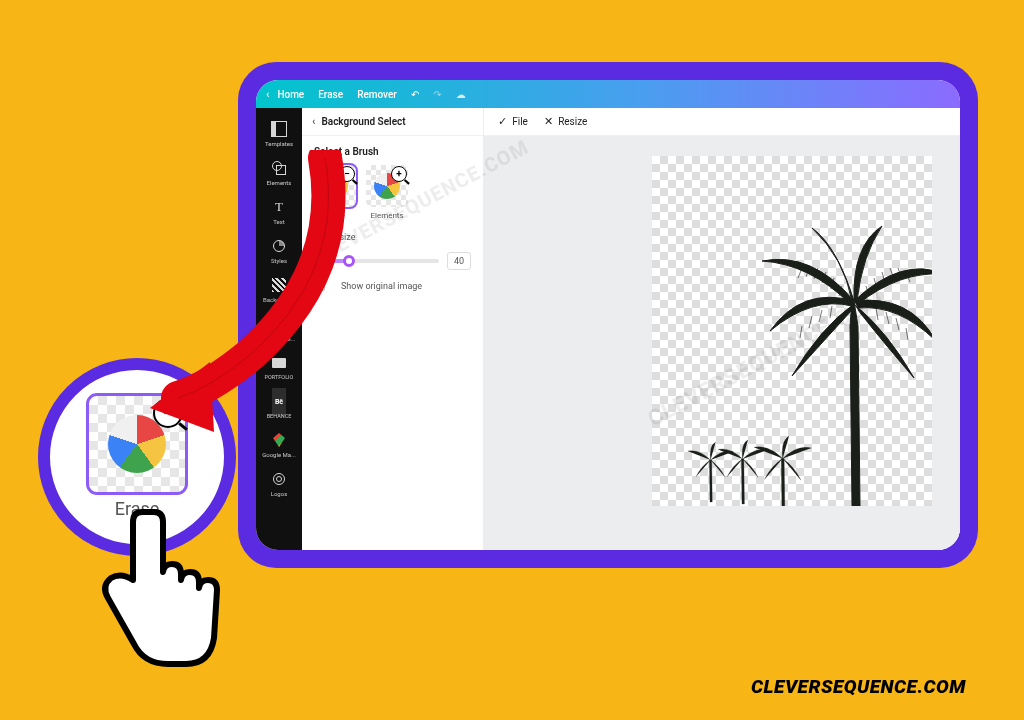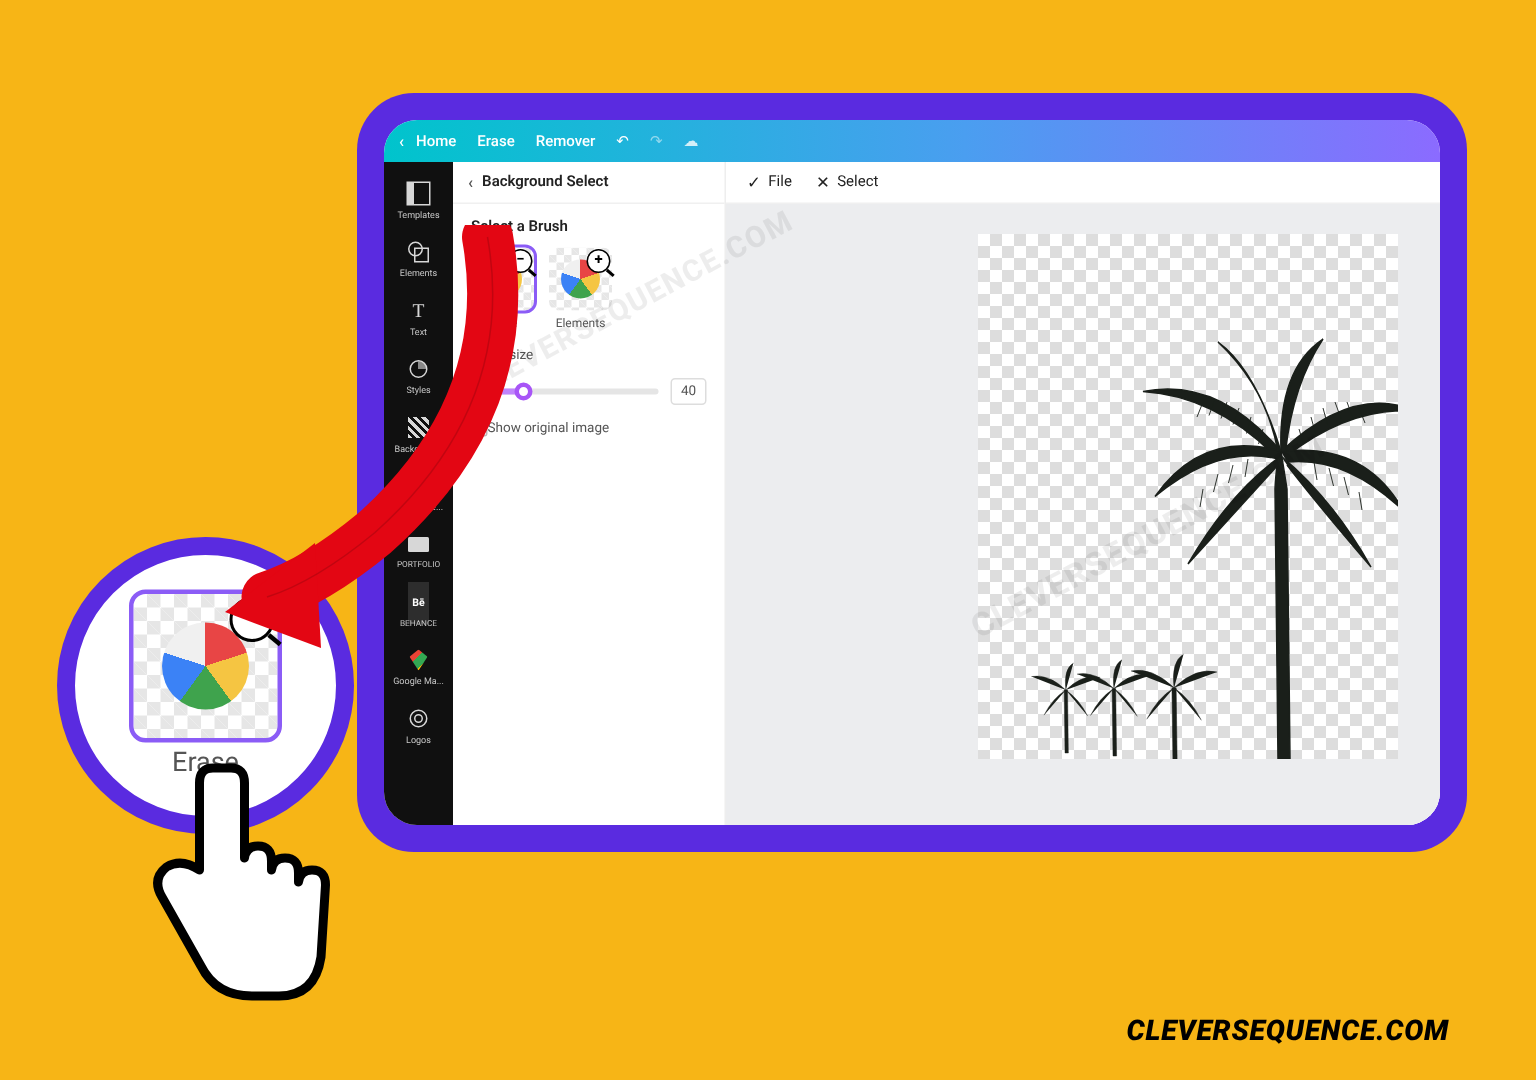--- a/index.html
+++ b/index.html
@@ -86,21 +86,21 @@
     content: ""; position: absolute; left: 0; width: 28%; height: 100%; background: #c084fc; border-radius: 3px;
   }
   .slider .knob {
     position: absolute; left: 28%; top: 50%; width: 12px; height: 12px; border-radius: 50%;
     background: #fff; border: 3px solid #a855f7; transform: translate(-50%, -50%);
   }
   .size-val {
     width: 24px; height: 18px; border: 1px solid #ddd; border-radius: 3px;
     font-size: 9px; color: #555; display: flex; align-items: center; justify-content: center;
   }
-  .check-row { display: flex; align-items: center; gap: 0; font-size: 9px; color: #555; }
+  .check-row { display: flex; align-items: center; gap: 16px; font-size: 9px; color: #555; }
   .check-row .box { width: 11px; height: 11px; border: 1px solid #bbb; border-radius: 2px; }
 
   .canvas-area { flex: 1; display: flex; flex-direction: column; background: #fff; position: relative; }
   .canvas-toolbar {
     height: 28px; display: flex; align-items: center; gap: 16px; padding: 0 14px;
     border-bottom: 1px solid #f0f0f0; font-size: 10px; color: #222;
   }
   .canvas-toolbar .tbtn { display: flex; align-items: center; gap: 5px; cursor: pointer; }
   .canvas-toolbar .ic { font-size: 11px; }
   .canvas-stage {
@@ -300,21 +300,21 @@
       </div>
 
       <div class="canvas-area">
         <div class="canvas-toolbar">
           <div class="tbtn">
             <span class="ic">✓</span>
             <span>File</span>
           </div>
           <div class="tbtn">
             <span class="ic">✕</span>
-            <span>Select</span>
+            <span>Resize</span>
           </div>
         </div>
         <div class="canvas-stage">
           <div class="artboard">
             <div class="palm">
               <svg viewBox="0 0 280 350" preserveAspectRatio="xMidYMax meet">
                 <g fill="#1a1f1a" stroke="#1a1f1a">
 
                   <path d="M200 350 L198 170 Q199 150 202 145 L206 170 L208 350 Z"></path>
 

